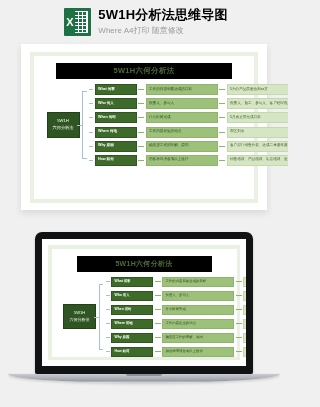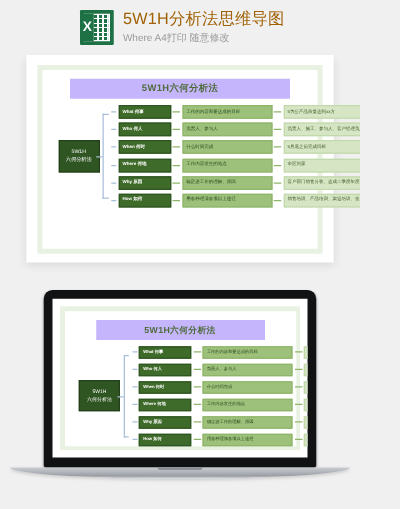--- a/index.html
+++ b/index.html
@@ -69,22 +69,22 @@
     justify-content: center;
     line-height: 1;
   }
   .header-text {
     display: flex;
     flex-direction: column;
     justify-content: center;
   }
   .header-title {
     font-size: 13px;
-    font-weight: normal;
-    color: #a16207;
+    font-weight: bold;
+    color: #000000;
     line-height: 1.25;
     letter-spacing: 0.2px;
   }
   .header-sub {
     font-size: 8px;
     color: #9a9a9a;
     line-height: 1.5;
     margin-top: 1px;
   }
 
@@ -112,21 +112,21 @@
     width: 100%;
     height: 100%;
     background: #ffffff;
     box-sizing: border-box;
     padding: 6px 8px 6px 8px;
     position: relative;
   }
 
   
   .diagram-title {
-    background: #c4b5fd;
+    background: #000000;
     color: #4f6b3a;
     font-size: 7.5px;
     font-weight: bold;
     text-align: center;
     padding: 3px 0 3px 0;
     margin: 1px 14px 5px 14px;
     letter-spacing: 0.3px;
   }
   .diagram-body {
     display: flex;

